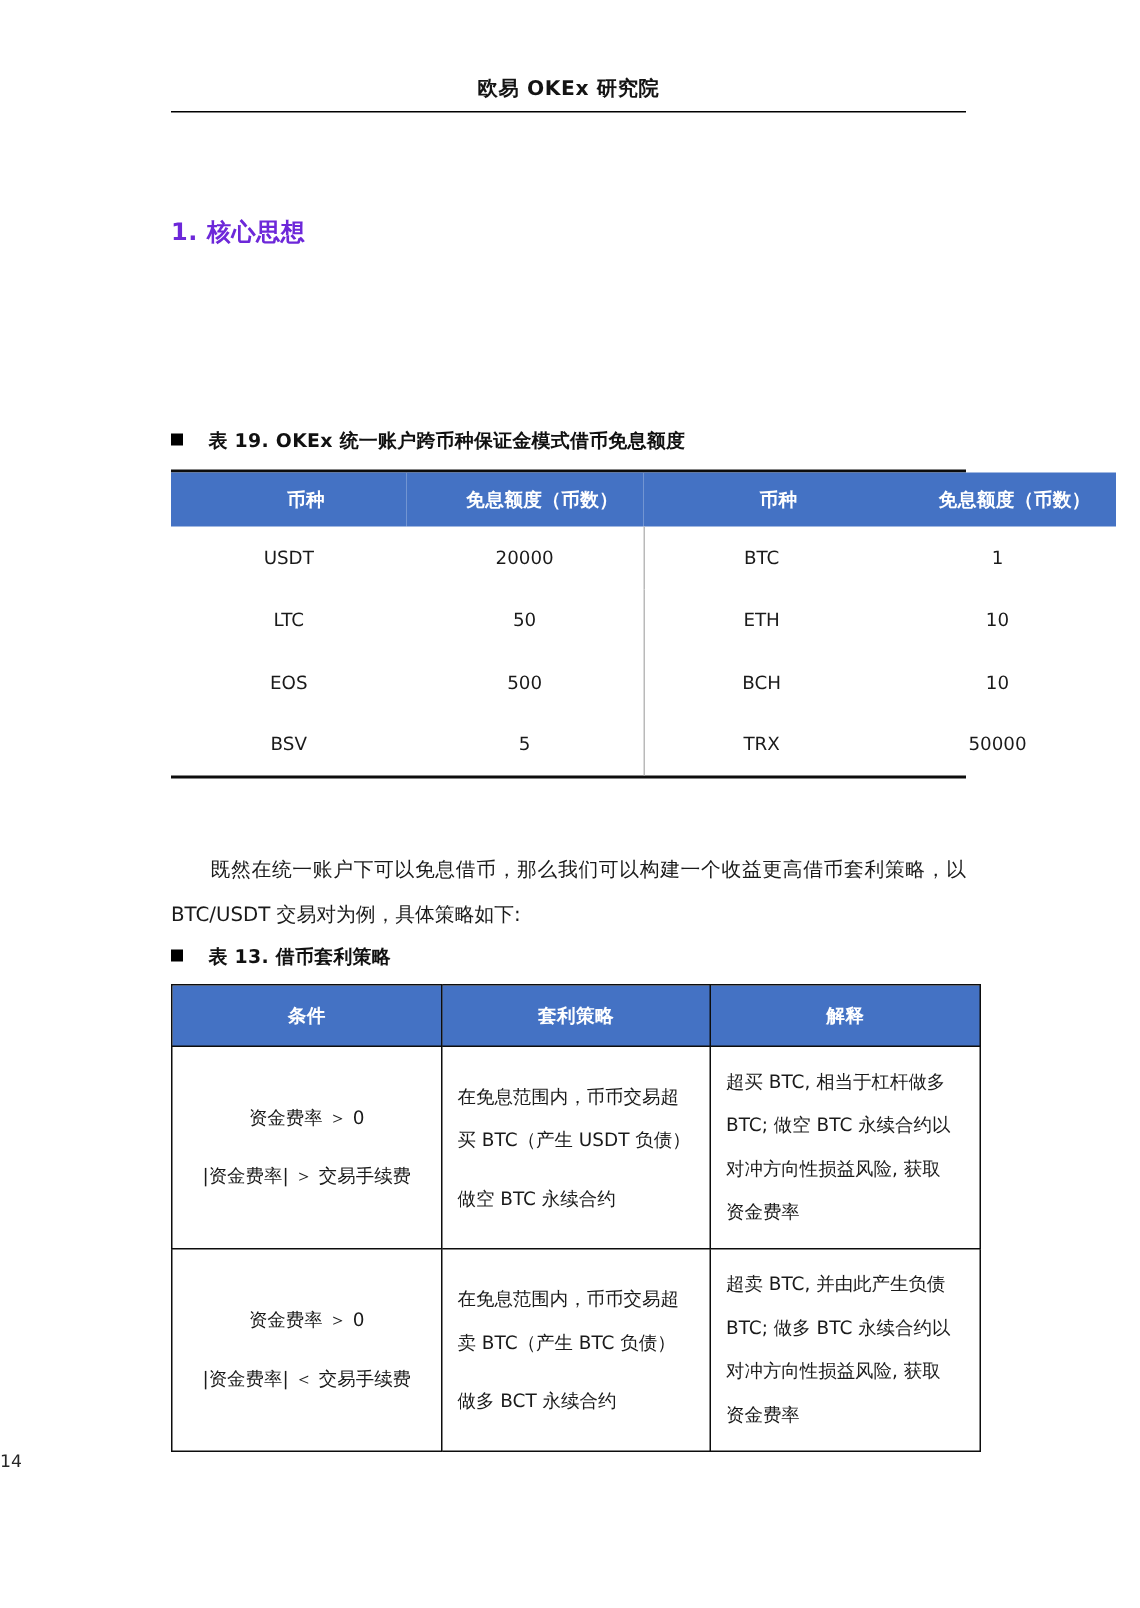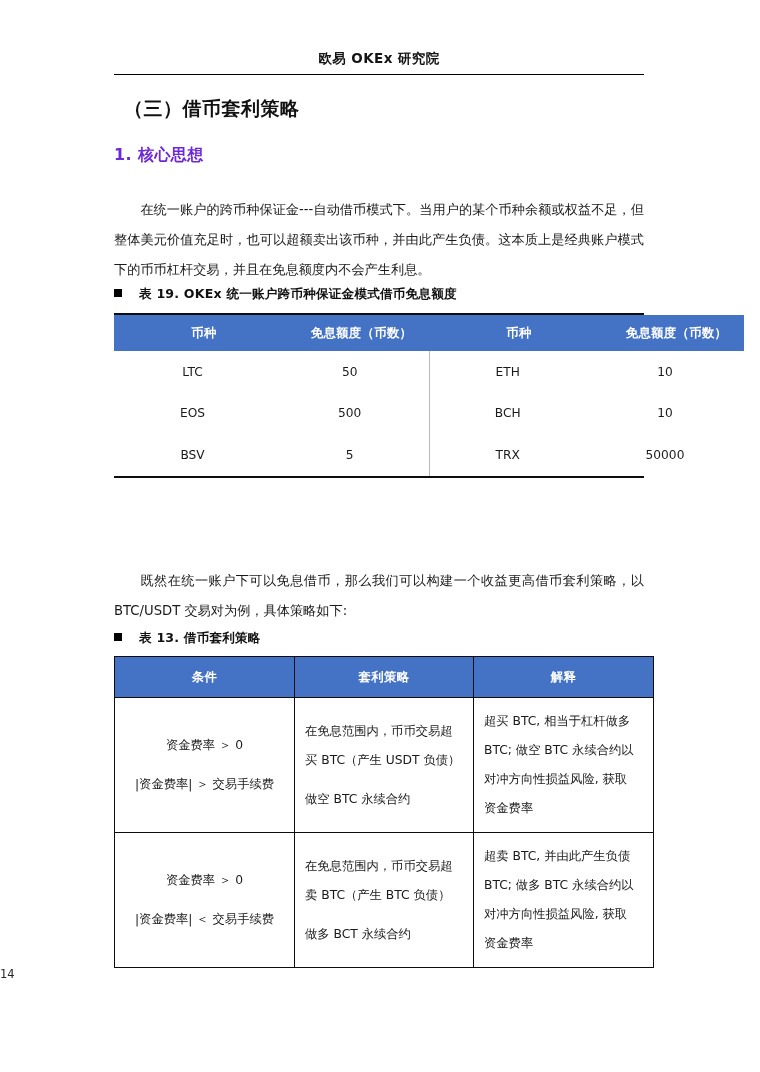--- a/index.html
+++ b/index.html
@@ -192,40 +192,44 @@
   }
 </style>
 </head>
 <body>
 
 <div class="page">
 
   <div class="doc-header">欧易 OKEx 研究院</div>
   <div class="header-rule"></div>
 
-  <div class="h-section">（三）借币套利策略</div>
   <div class="h-sub">1. 核心思想</div>
 
-  <p id="para-1" class="para para-indent">在统一账户的跨币种保证金---自动借币模式下。当用户的某个币种余额或权益不足，但整体美元价值充足时，也可以超额卖出该币种，并由此产生负债。这本质上是经典账户模式下的币币杠杆交易，并且在免息额度内不会产生利息。</p>
 
   <div id="cap-12" class="caption">
     <span class="bullet"></span><span>表 19. OKEx 统一账户跨币种保证金模式借币免息额度</span>
   </div>
 
   <div class="t12-wrap">
     <table class="t12">
       <thead>
         <tr>
           <th style="width:132px">币种</th>
           <th style="width:133px">免息额度（币数）</th>
           <th style="width:132px" class="divider-cell">币种</th>
           <th style="width:133px">免息额度（币数）</th>
         </tr>
       </thead>
       <tbody>
+        <tr>
+          <td>USDT</td>
+          <td>20000</td>
+          <td class="divider-cell">BTC</td>
+          <td>1</td>
+        </tr>
         <tr>
           <td>LTC</td>
           <td>50</td>
           <td class="divider-cell">ETH</td>
           <td>10</td>
         </tr>
         <tr>
           <td>EOS</td>
           <td>500</td>
           <td class="divider-cell">BCH</td>

